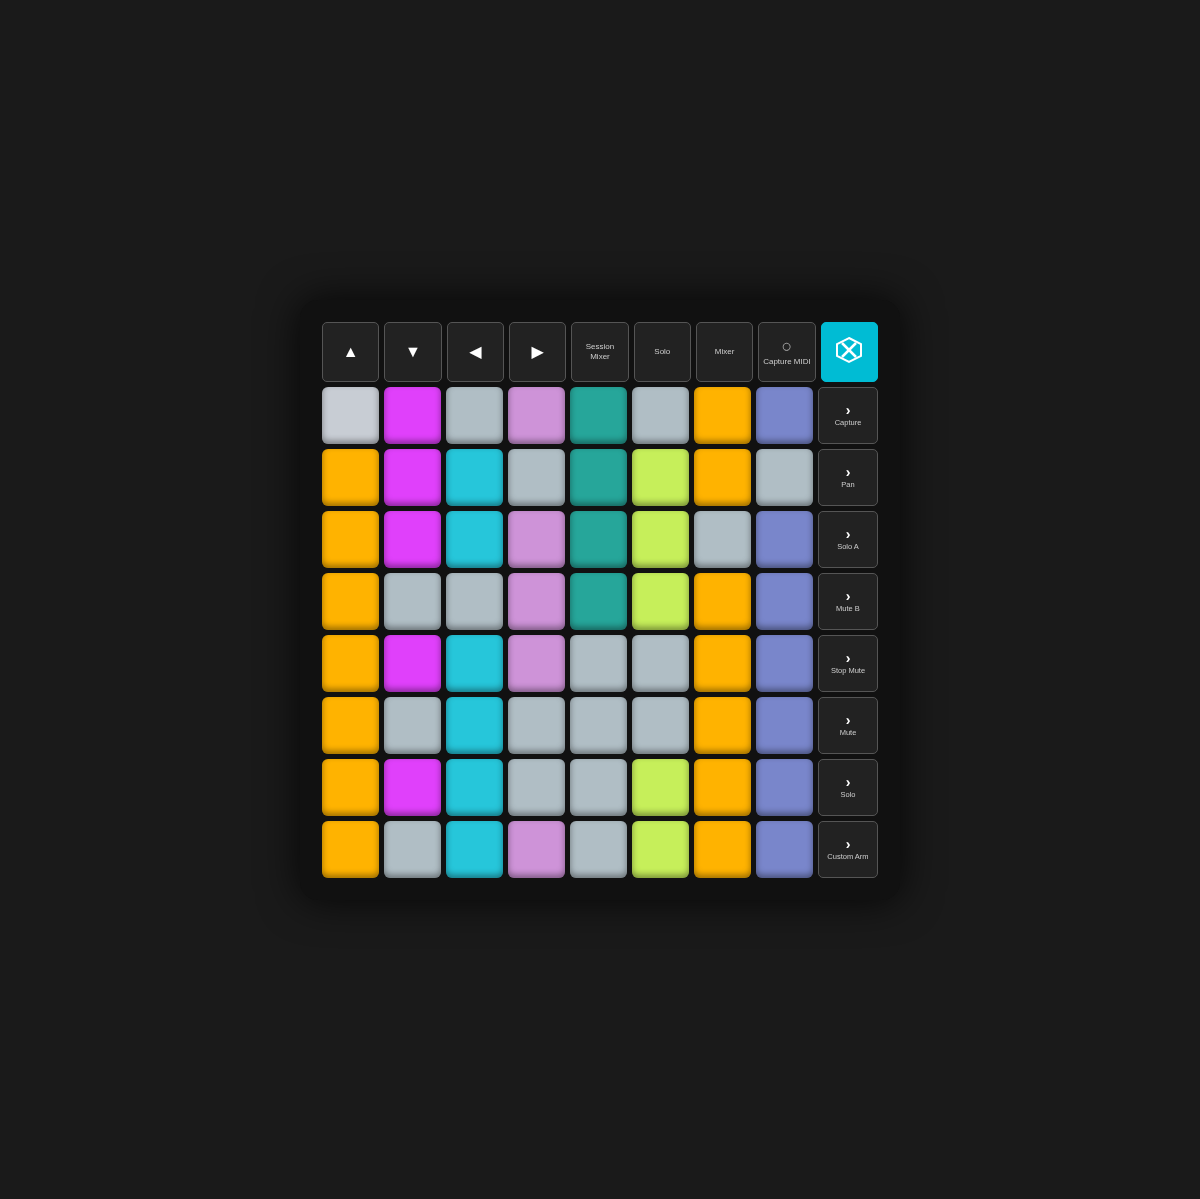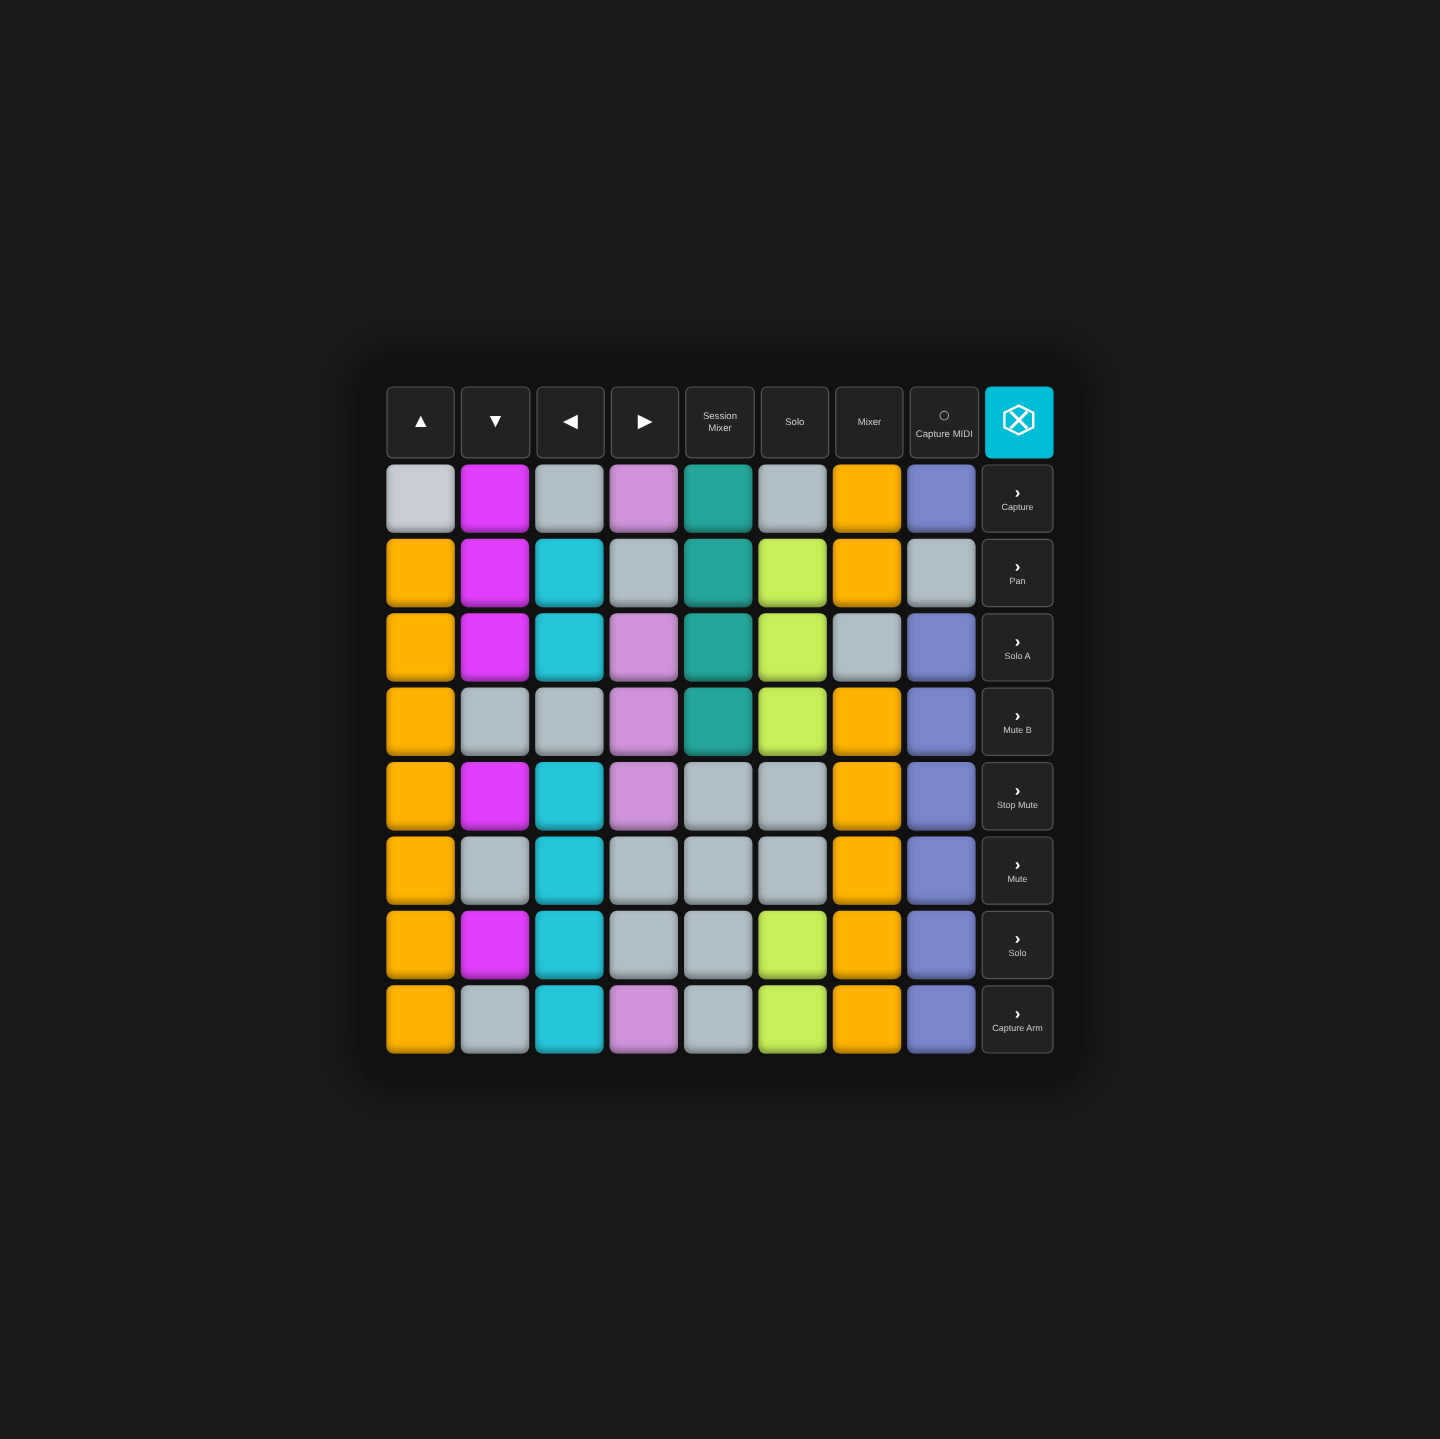--- a/index.html
+++ b/index.html
@@ -265,17 +265,17 @@
         <div class="side-btn">
           <span class="arrow">›</span>
           <span class="slabel">Mute</span>
         </div>
         <div class="side-btn">
           <span class="arrow">›</span>
           <span class="slabel">Solo</span>
         </div>
         <div class="side-btn">
           <span class="arrow">›</span>
-          <span class="slabel">Capture Arm</span>
+          <span class="slabel">Custom Arm</span>
         </div>
       </div>
   </div>
 </div>
 
 </body></html>

